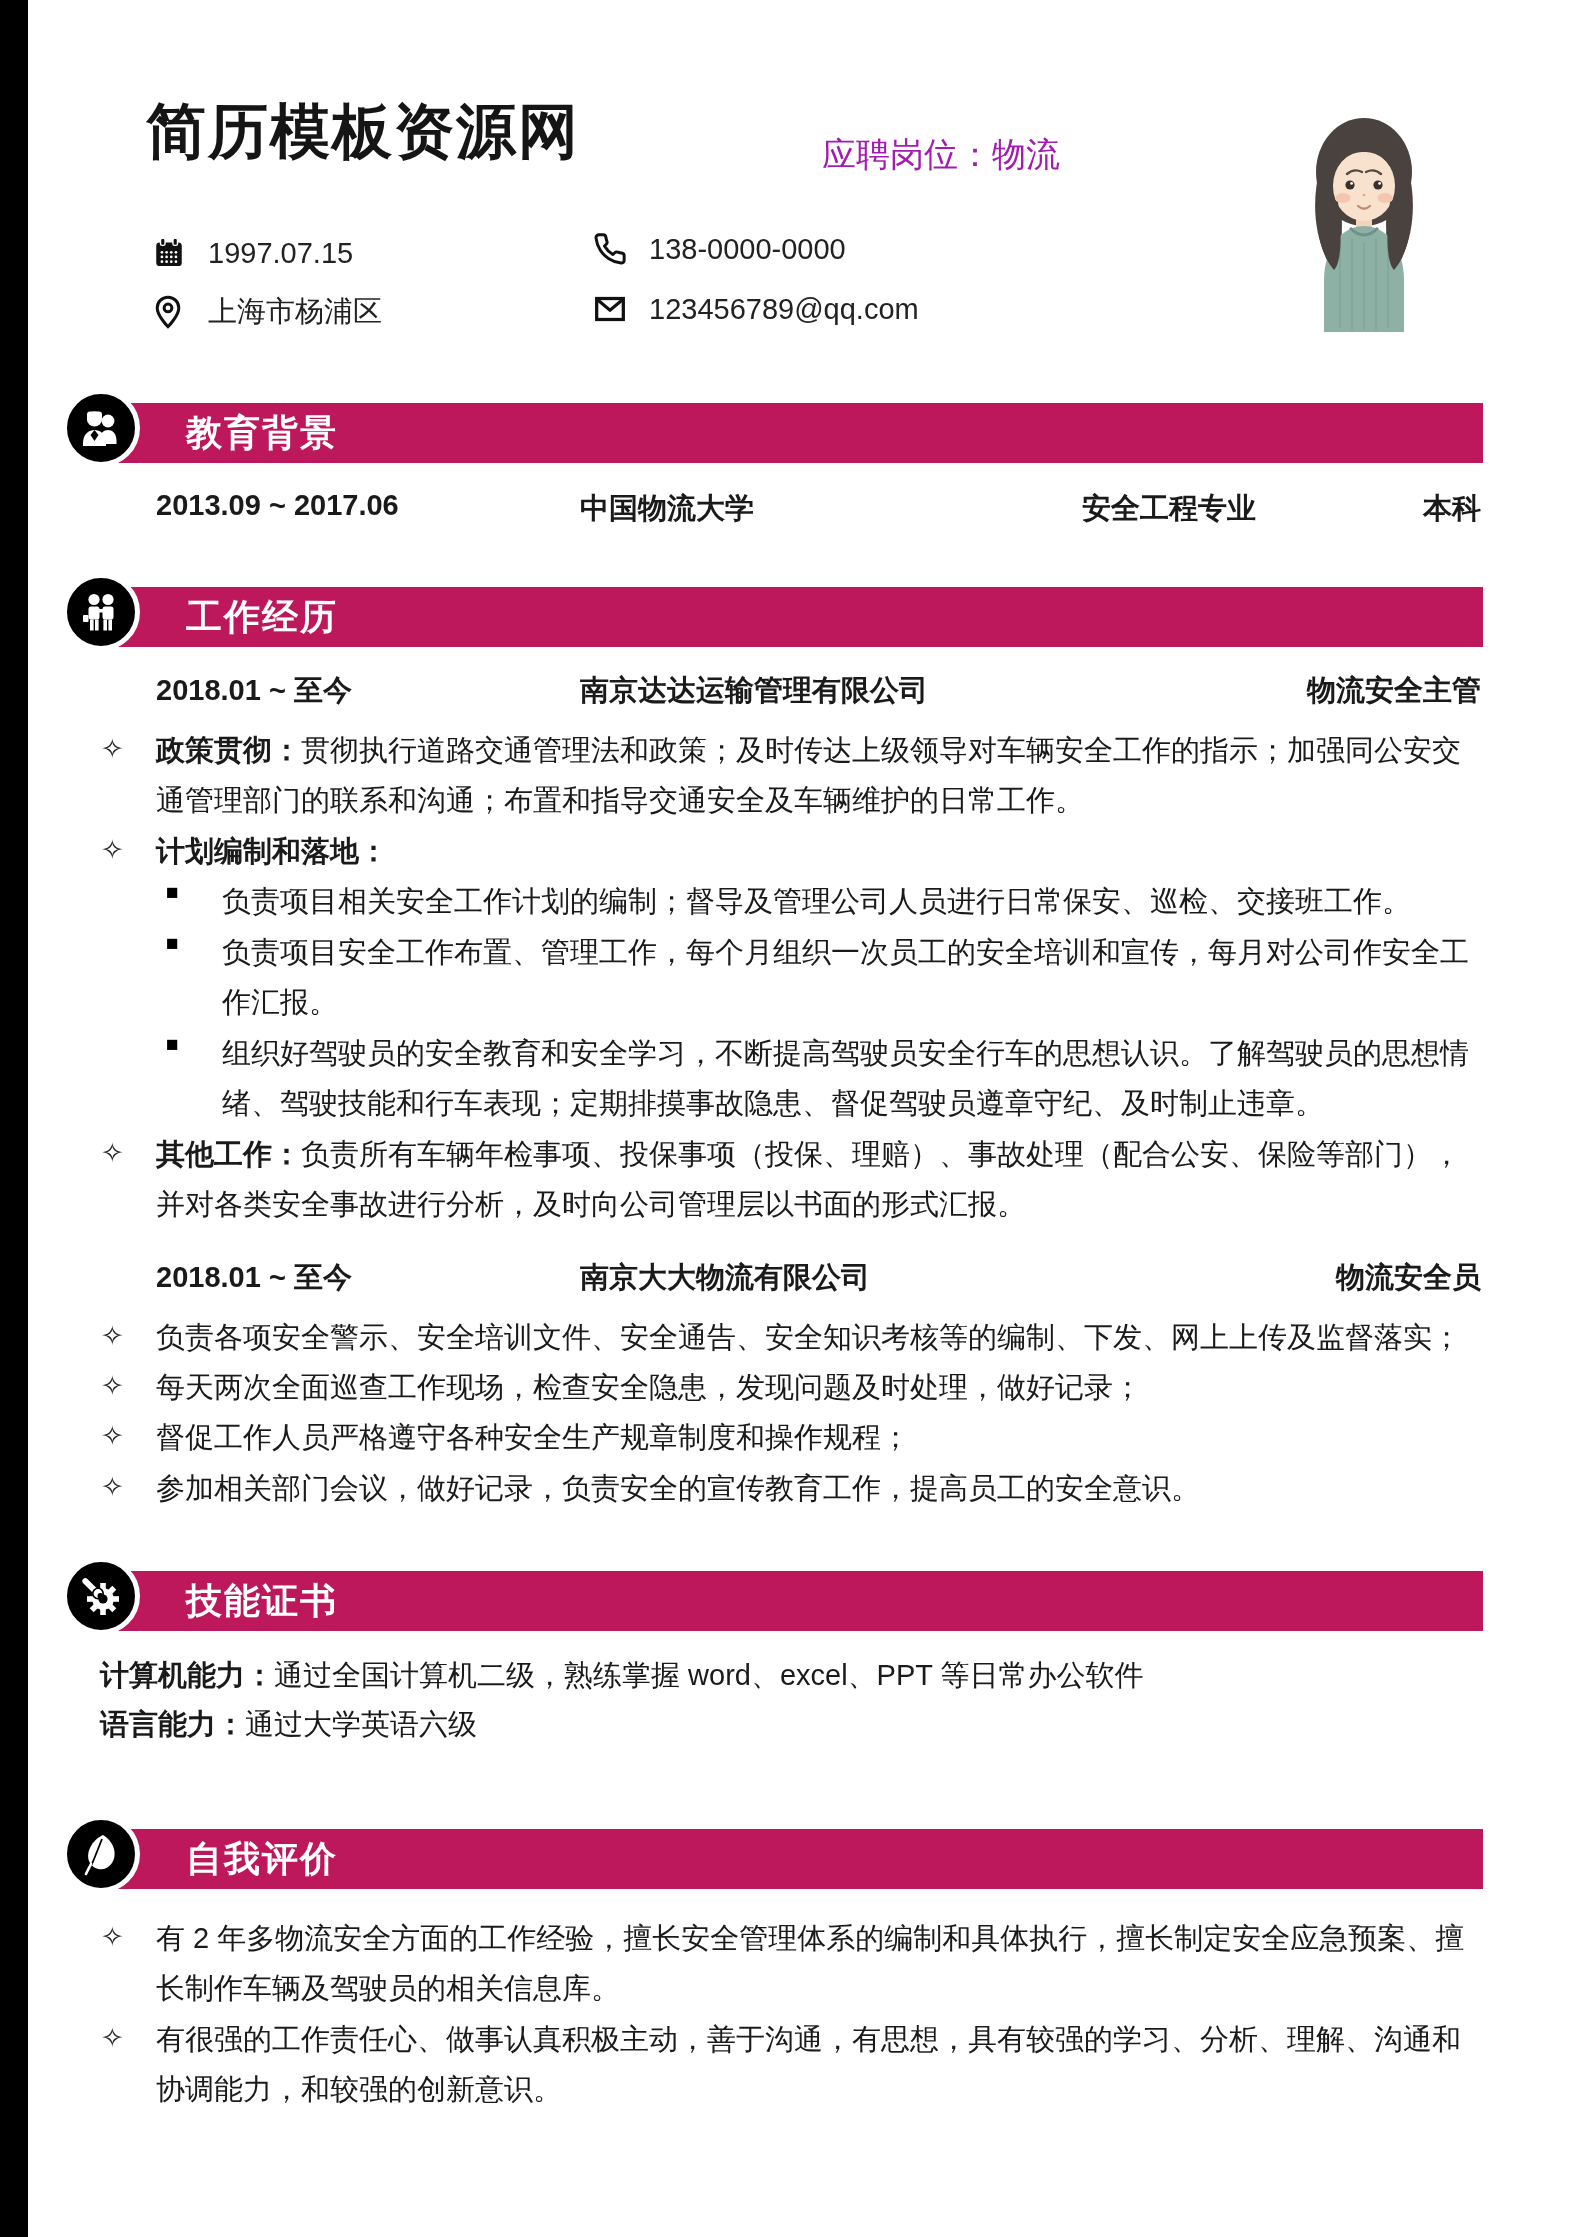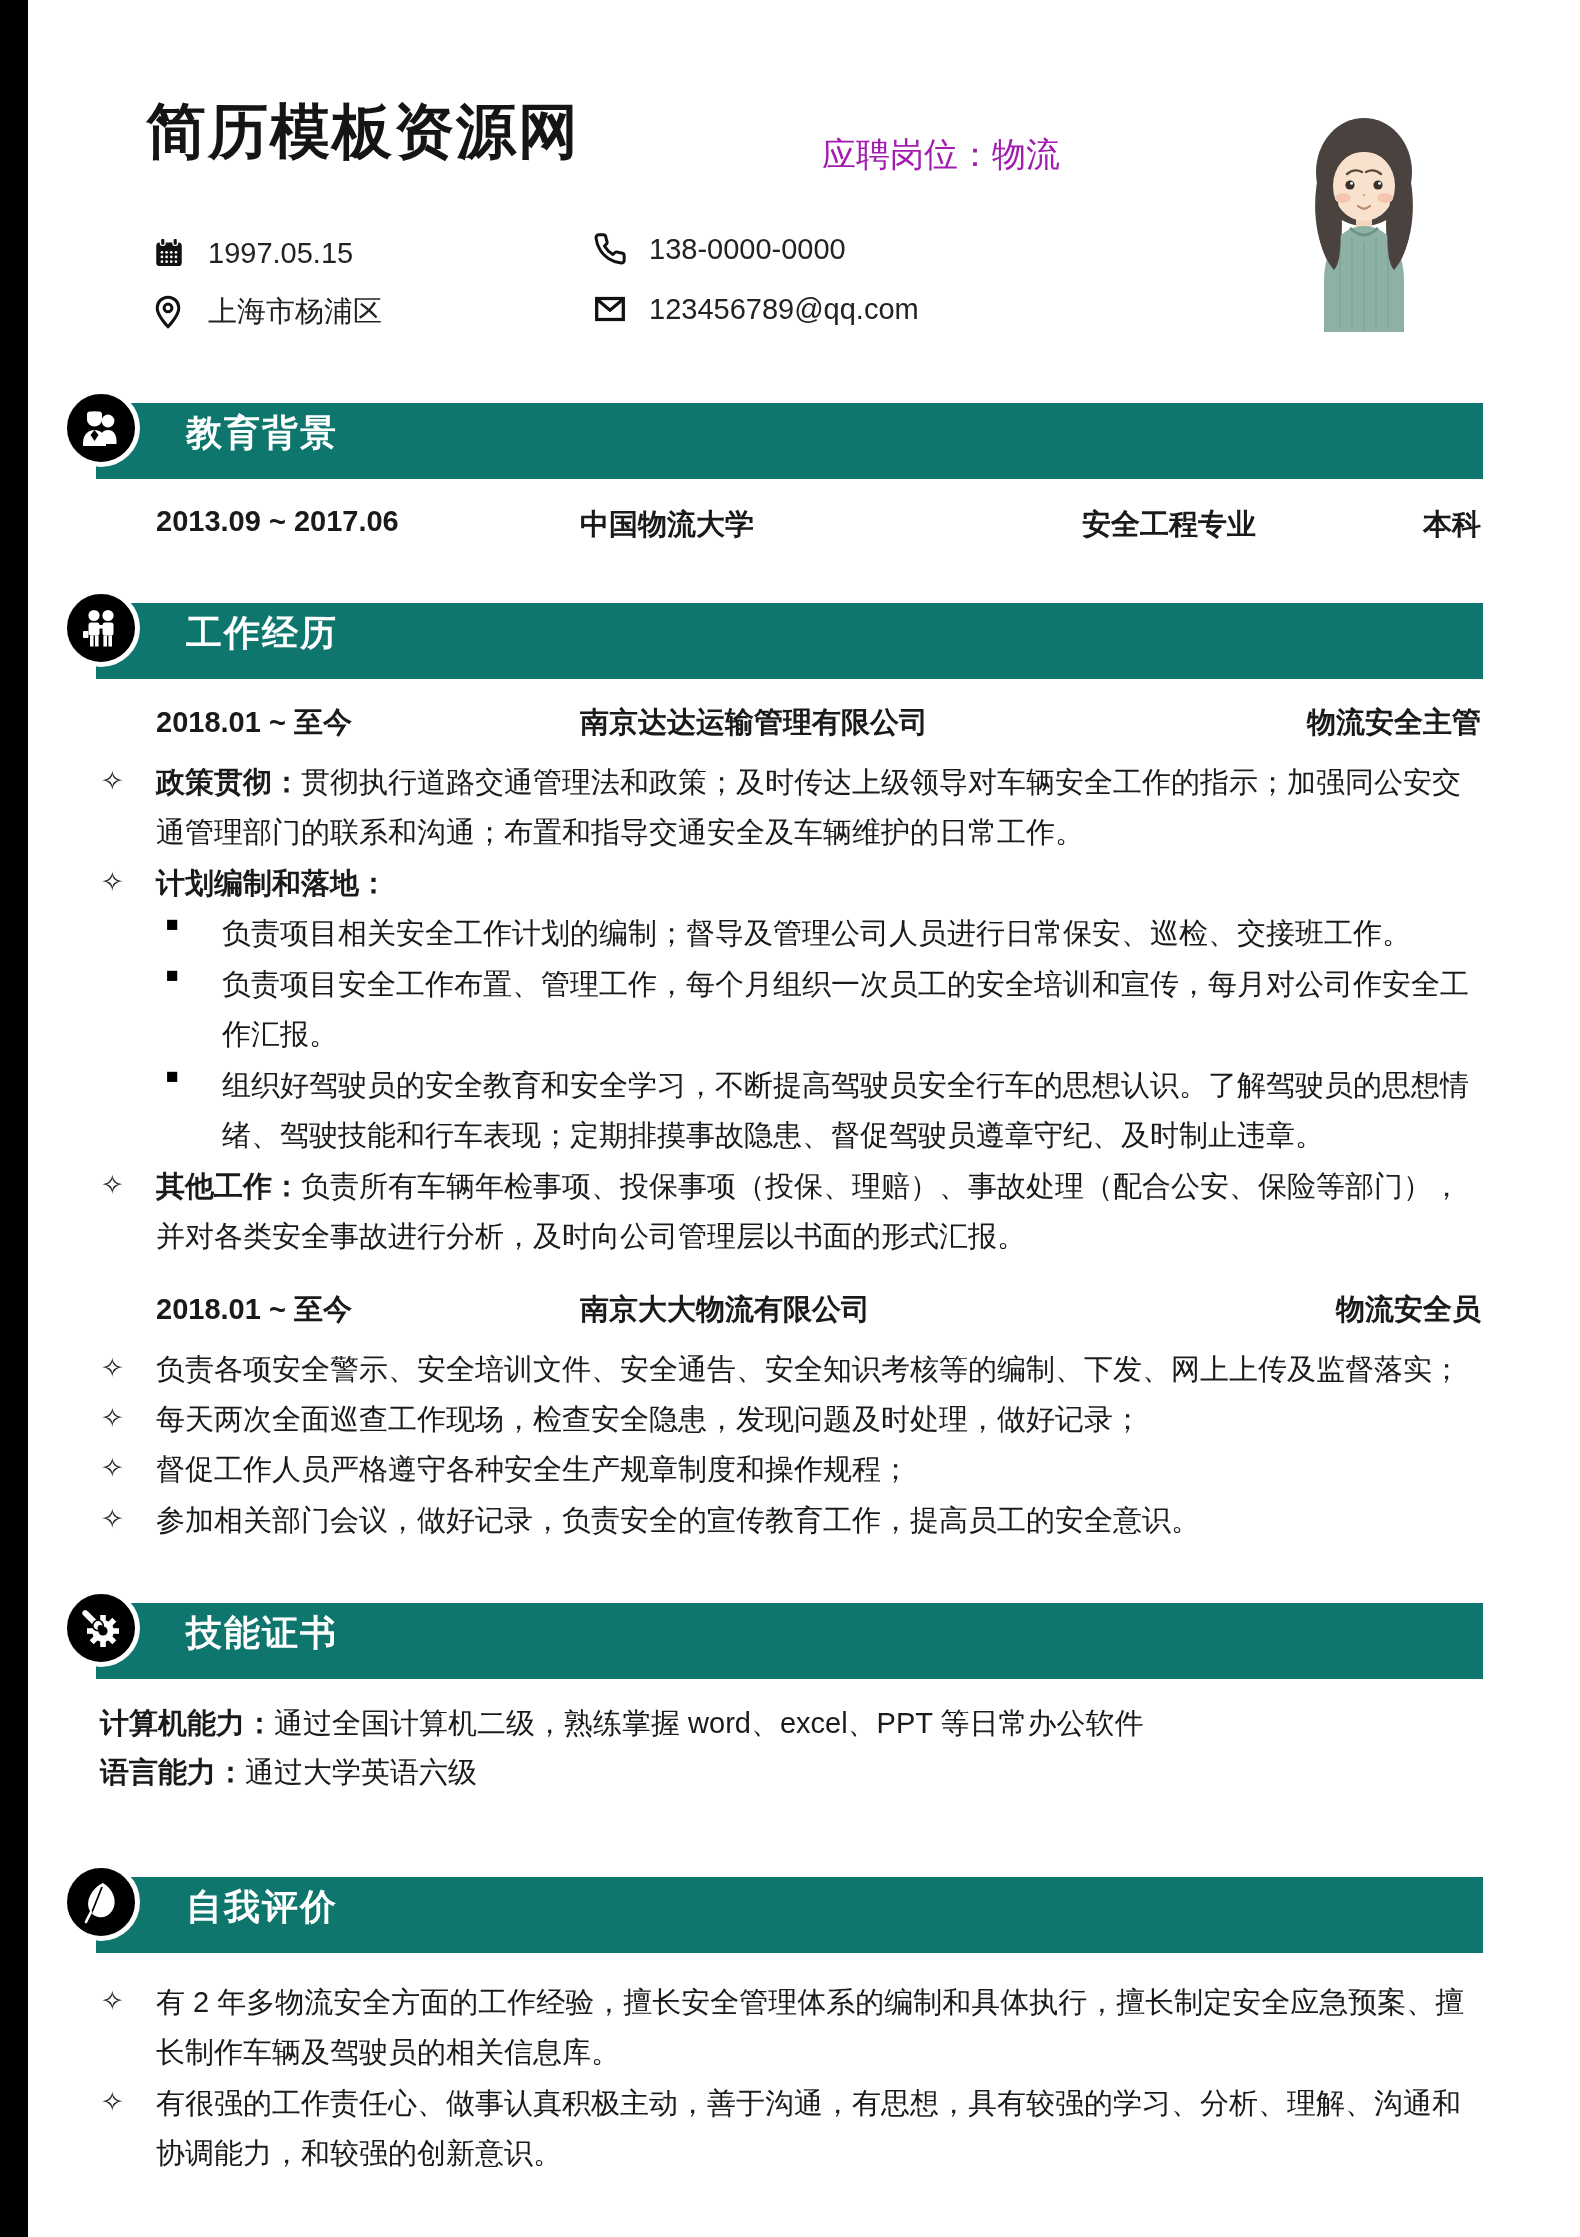--- a/index.html
+++ b/index.html
@@ -19,21 +19,21 @@
   .ci-1 { left:152px; top:236px; }
   .ci-2 { left:593px; top:232px; }
   .ci-3 { left:150px; top:292px; }
   .ci-4 { left:593px; top:292px; }
 
   .avatar-box { position:absolute; left:1298px; top:102px; width:132px; height:230px; overflow:hidden; }
 
   
   .content { position:absolute; left:100px; top:0; width:1383px; }
 
-  .sec-bar { position:relative; height:76px; background:#0f766e; margin-left:-4px; }
+  .sec-bar { position:relative; height:60px; background:#be185d; margin-left:-4px; }
   .sec-badge {
     position:absolute; left:-34px; top:-14px; width:78px; height:78px;
     background:#000; border:5px solid #fff; border-radius:50%;
     display:flex; align-items:center; justify-content:center; z-index:2;
   }
   .sec-badge svg { display:block; }
   .sec-title { color:#fff; font-size:36px; font-weight:700; line-height:60px; padding-left:90px; letter-spacing:2px; }
 
   .mt-edu  { margin-top:403px; }
   .mt-work { margin-top:54px; }
@@ -81,21 +81,21 @@
           <circle cx="10.3" cy="14.8" r="0.95"></circle>
           <circle cx="13.6" cy="14.8" r="0.95"></circle>
           <circle cx="16.9" cy="14.8" r="0.95"></circle>
           <circle cx="7" cy="18.1" r="0.95"></circle>
           <circle cx="10.3" cy="18.1" r="0.95"></circle>
           <circle cx="13.6" cy="18.1" r="0.95"></circle>
           <circle cx="16.9" cy="18.1" r="0.95"></circle>
         </g>
       </svg>
   </span>
-  <span>1997.05.15</span>
+  <span>1997.07.15</span>
 </div>
 
 <div class="contact-item ci-2">
   <span>
     <svg width="34" height="34" viewBox="0 0 24 24" fill="none" stroke="#111" stroke-width="2.1" stroke-linecap="round" stroke-linejoin="round">
         <path d="M22 16.92v3a2 2 0 0 1-2.18 2 19.79 19.79 0 0 1-8.63-3.07 19.5 19.5 0 0 1-6-6 19.79 19.79 0 0 1-3.07-8.67A2 2 0 0 1 4.11 2h3a2 2 0 0 1 2 1.72c.12.96.36 1.9.7 2.81a2 2 0 0 1-.45 2.11L8.09 9.91a16 16 0 0 0 6 6l1.27-1.27a2 2 0 0 1 2.11-.45c.91.34 1.85.58 2.81.7A2 2 0 0 1 22 16.92z"></path>
       </svg>
   </span>
   <span>138-0000-0000</span>
 </div>

